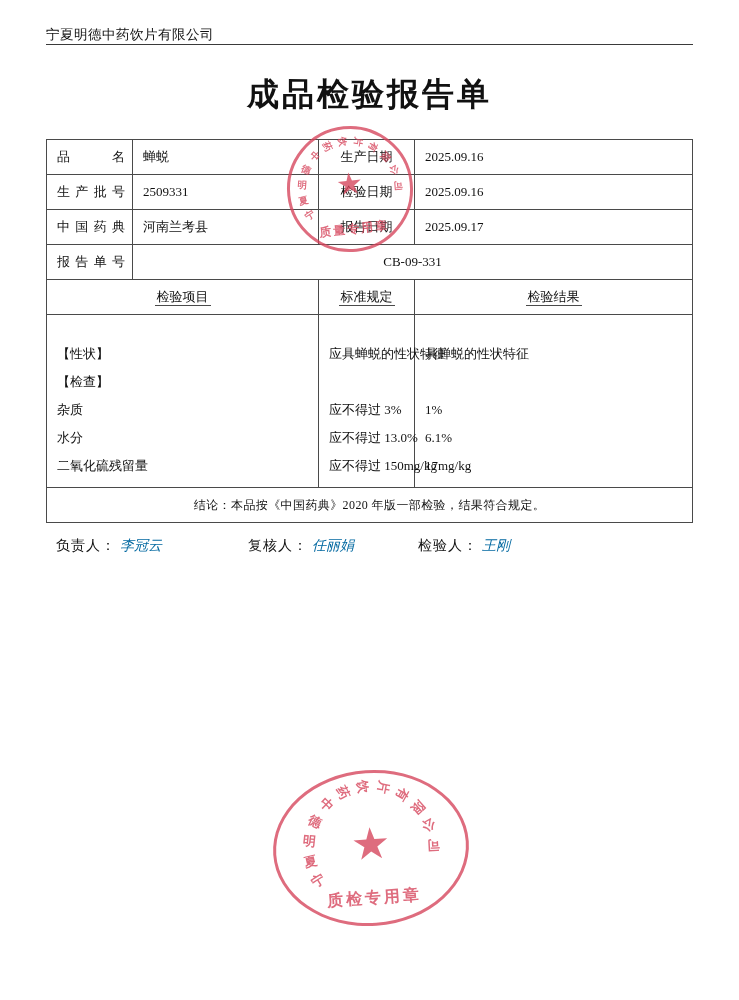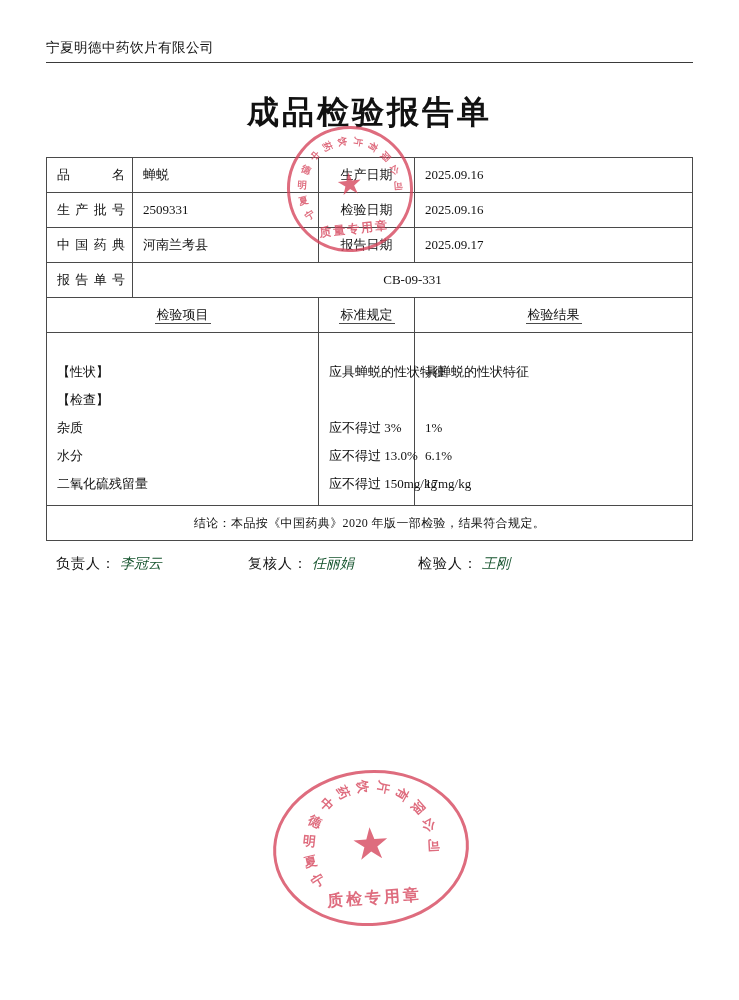--- a/index.html
+++ b/index.html
@@ -21,24 +21,22 @@
     height: 1000px;
     box-sizing: border-box;
     padding: 26px 46px 0 46px;
   }
   
   .head-row {
     display: flex;
     justify-content: space-between;
     align-items: flex-end;
     font-size: 13.5px;
-    padding-bottom: 5px;
     border-bottom: 1px solid #3a3a3a;
     letter-spacing: 0.5px;
-    margin-top: 13px;
   }
   .head-left { white-space: nowrap; }
   .head-right { white-space: nowrap; font-size: 13px; }
   .title {
     text-align: center;
     font-size: 32px;
     font-weight: bold;
     letter-spacing: 3px;
     margin: 28px 0 22px 0;
   }
@@ -110,21 +108,21 @@
     align-items: center;
   }
   .sig-label { white-space: nowrap; letter-spacing: 1px;}
   .sig-img { margin-left: 4px; }
   .sig-gap-1 { width: 86px; }
   .sig-gap-2 { width: 64px; }
   
   .hand {
     font-family: "DejaVu Serif", serif;
     font-style: italic;
-    color: #14532d;
+    color: #0369a1;
   }
   
   .stamp {
     position: absolute;
     border-radius: 50%;
     border: 3px solid #d6435a;
     color: #d6435a;
     opacity: 0.78;
     pointer-events: none;
   }

